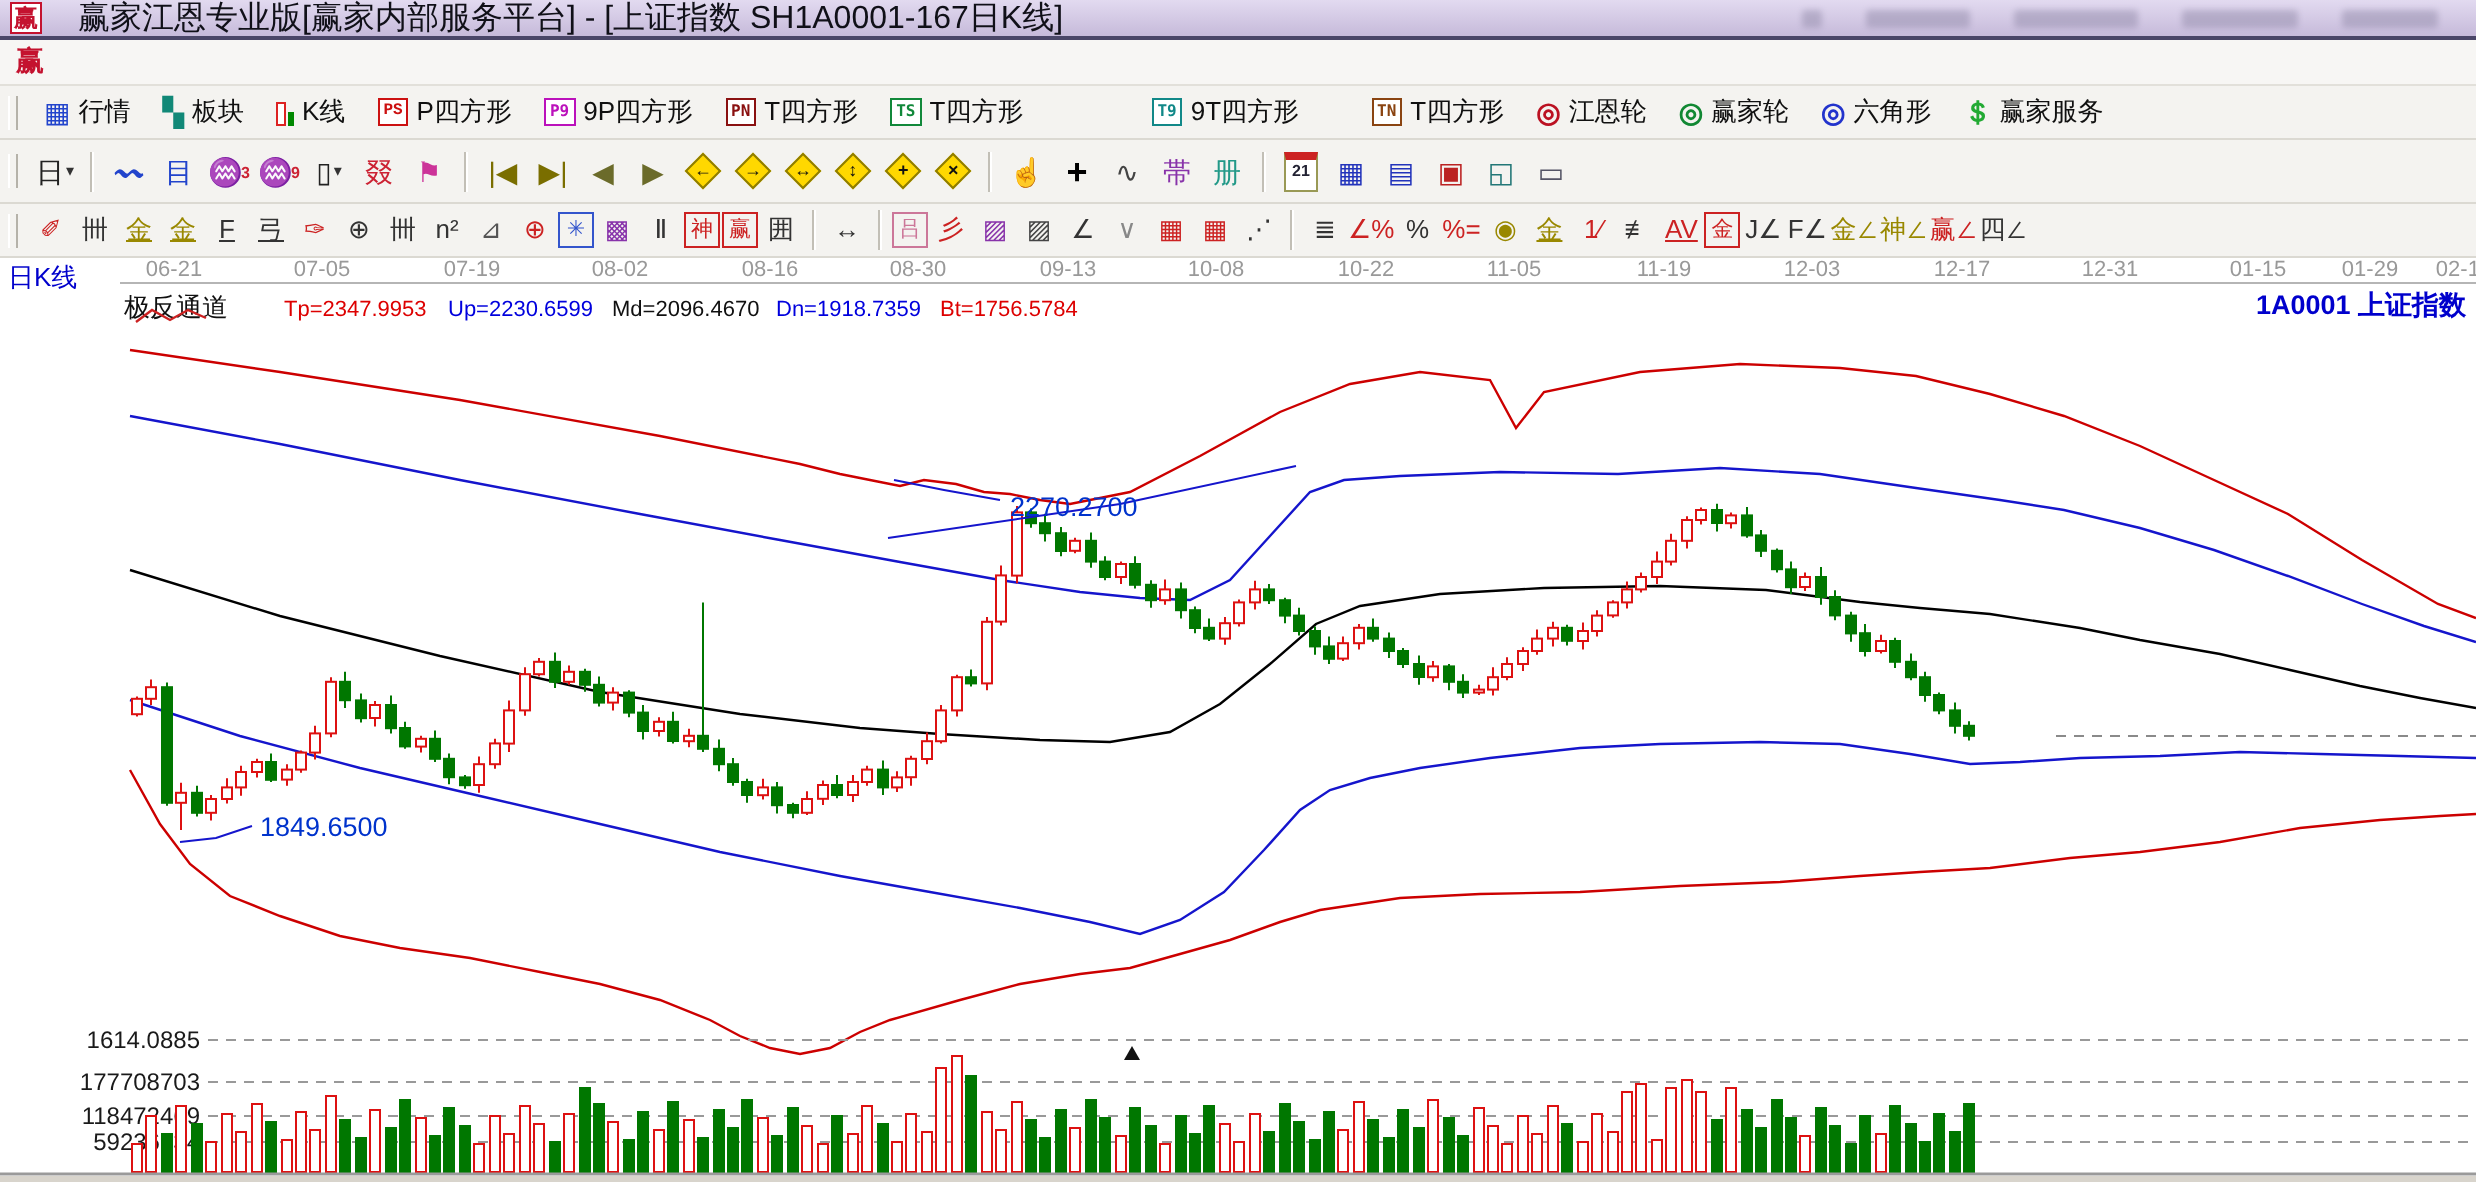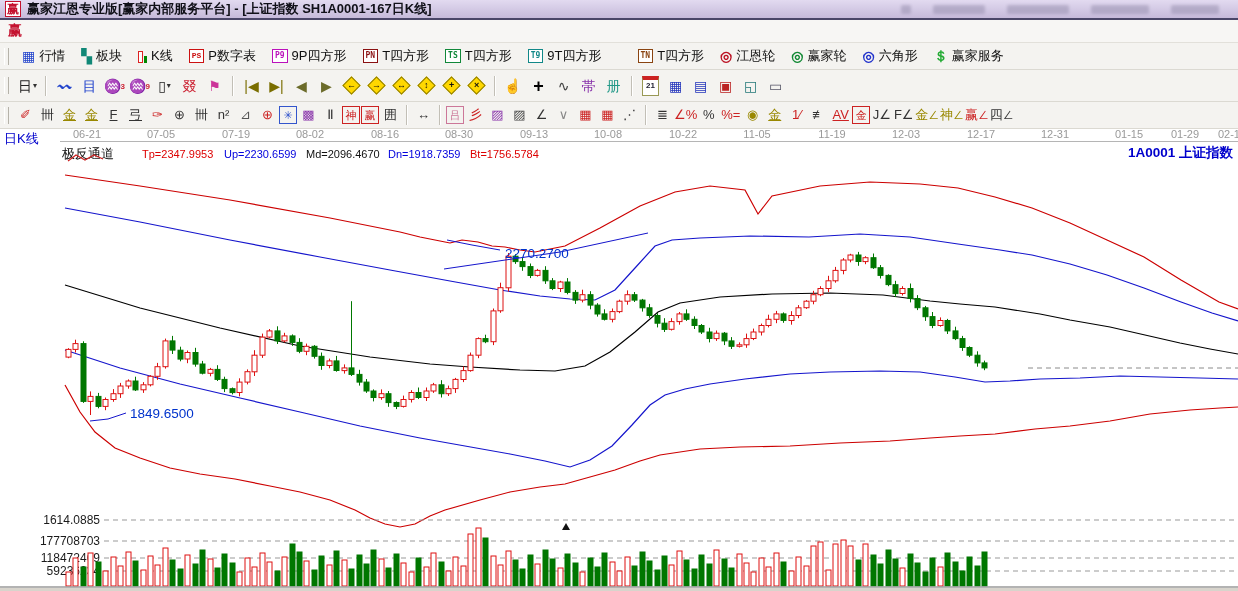--- a/index.html
+++ b/index.html
@@ -1,20 +1,20 @@
 <!DOCTYPE html>
 <html><head>
 <meta charset="utf-8">
 <style>
   html,body{margin:0;padding:0;background:#fff;}
   body{width:1238px;height:591px;overflow:hidden;font-family:"Liberation Sans",sans-serif;-webkit-font-smoothing:none;}
   
   .titlebar{height:20px;background:linear-gradient(#e2daf0,#c6bada);display:flex;align-items:center;padding:0 5px;border-bottom:2px solid #4a4668;box-sizing:border-box;position:relative;}
   .tlogo{color:#c4122f;font-weight:800;font-size:12px;line-height:14px;border:1px solid #c4122f;background:#fff;padding:0 1px;}
-  .ttext{font-size:13px;font-weight:700;color:#101018;margin-left:6px;white-space:nowrap;}
+  .ttext{font-size:16px;font-weight:400;color:#101018;margin-left:18px;white-space:nowrap;}
   .blurs{margin-left:auto;display:flex;gap:22px;align-items:center;margin-right:14px;}
   .blurpill{height:9px;border-radius:2px;background:#8d86a5;opacity:.45;filter:blur(1.6px);}
   
   .menubar{height:23px;background:#f7f6f4;display:flex;align-items:center;padding:0 6px;border-bottom:1px solid #e2e0da;box-sizing:border-box;}
   .mlogo{color:#c4122f;font-weight:800;font-size:14px;margin:0 10px 0 2px;}
   .mitem{font-size:13px;color:#101010;padding:2px 9px;cursor:default;}
   
   .tb{display:flex;align-items:center;background:#f4f3f0;border-bottom:1px solid #dbd9d2;box-sizing:border-box;padding:0 2px;}
   .grip{width:3px;height:17px;border-left:1px solid #fff;border-right:1px solid #b5b2a9;margin:0 5px 0 2px;}
   .tb1{height:27px;}
@@ -74,36 +74,36 @@
       </span>
       <span class="q">
         <span class="kl">
           <i class="r"></i>
           <i class="g"></i>
         </span>
         <span>K线</span>
       </span>
       <span class="q">
         <span class="badge" style="color: rgb(204, 17, 17); border-color: rgb(204, 17, 17); font-family: Liberation Mono, monospace;">PS</span>
-        <span>P数字表</span>
+        <span>P四方形</span>
       </span>
       <span class="q">
         <span class="badge" style="color: rgb(187, 17, 187); border-color: rgb(187, 17, 187);">P9</span>
         <span>9P四方形</span>
       </span>
       <span class="q">
         <span class="badge" style="color: rgb(138, 17, 17); border-color: rgb(138, 17, 17);">PN</span>
         <span>T四方形</span>
       </span>
       <span class="q">
         <span class="badge" style="color: rgb(17, 136, 58); border-color: rgb(17, 136, 58);">TS</span>
         <span>T四方形</span>
       </span>
       <span class="q">
-        <span class="badge" style="color: rgb(17, 136, 136); border-color: rgb(17, 136, 136);">T9</span>
+        <span class="badge" style="color: rgb(17, 136, 136); border-color: rgb(17, 136, 136); margin-left: 48px;">T9</span>
         <span>9T四方形</span>
       </span>
       <span class="q">
         <span class="badge" style="color: rgb(138, 68, 17); border-color: rgb(138, 68, 17); margin-left: 20px;">TN</span>
         <span>T四方形</span>
       </span>
       <span class="q">
         <span class="qi" style="color: rgb(187, 17, 34); font-weight: 700;">◎</span>
         <span>江恩轮</span>
       </span>

